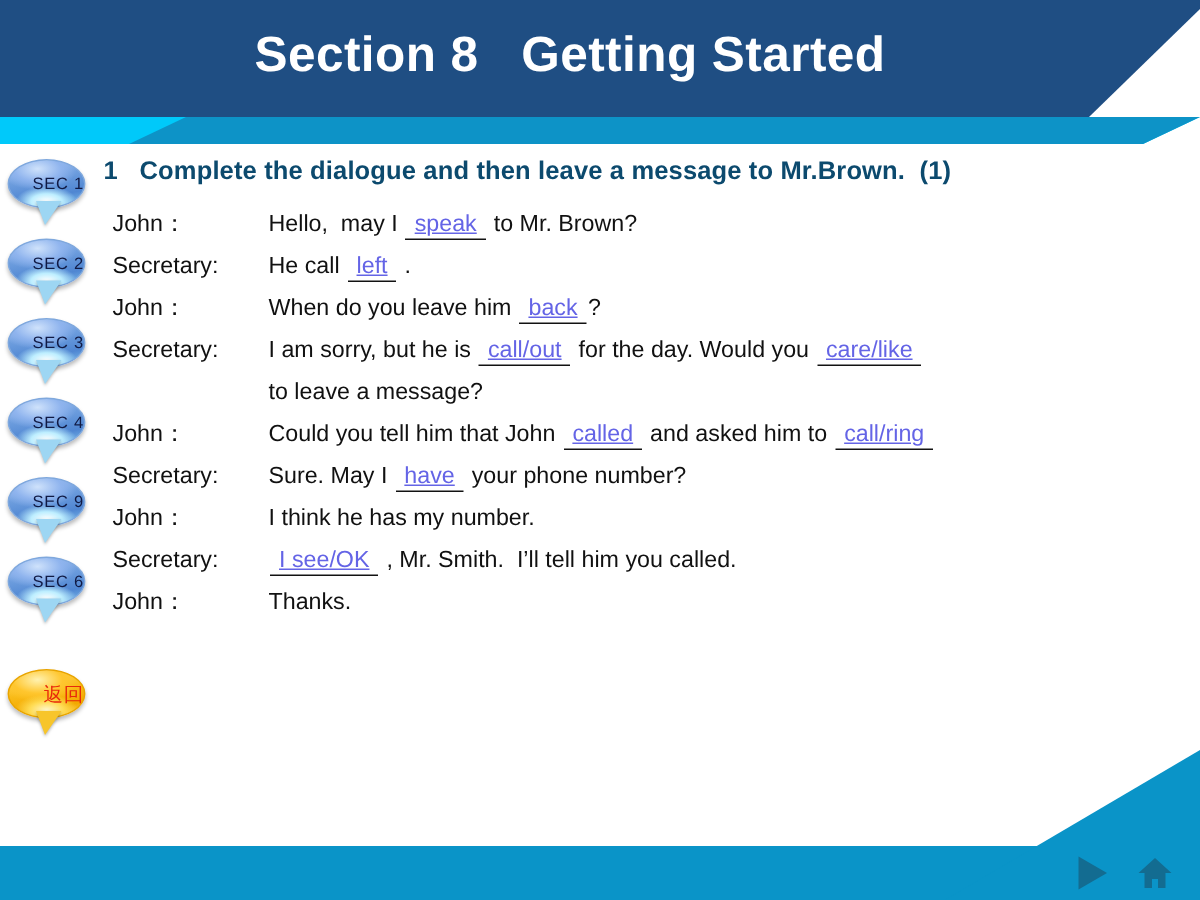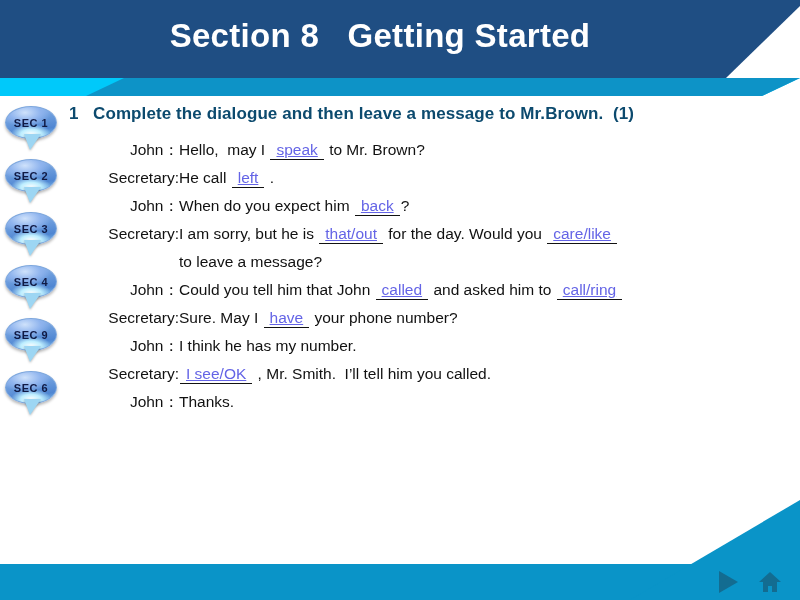--- a/index.html
+++ b/index.html
@@ -40,22 +40,22 @@
 
   
   #sidebar { position:absolute; left:0; top:104px; width:62px; z-index:6; }
   .bubble-wrap {
     position:relative; width:62px; height:53px;
   }
   .bubble {
     position:absolute; left:5px; top:2px;
     width:52px; height:33px;
     border-radius:50% / 50%;
-    display:flex; align-items:center; justify-content:center;
-    font-size:11px; font-weight:bold;
+    display:flex; align-items:center; justify-content:flex-end;
+    font-size:11px; font-weight:normal;
     color:#101a44;
     letter-spacing:0.5px;
     background:
       radial-gradient(ellipse 60% 48% at 50% 88%, #ffffff 0%, #bdeeff 34%, rgba(189,238,255,0) 68%),
       radial-gradient(ellipse 70% 60% at 38% 18%, #cfe2fb 0%, #8fb4ee 45%, rgba(143,180,238,0) 75%),
       linear-gradient(170deg, #a9c5f2 0%, #6e9ede 38%, #4f86d2 72%, #86c8ef 100%);
     border:1px solid #7fa8dd;
     box-shadow: 0 2px 3px rgba(0,0,0,0.28);
   }
   .bubble-tail {
@@ -88,21 +88,21 @@
     letter-spacing:0.1px;
   }
   #dialogue {
     margin-top:12px;
     padding-left:13px;
     color:#111111;
     font-size:15.5px;
     line-height:28px;
   }
   .d-row { display:flex; align-items:baseline; white-space:pre; }
-  .d-speaker { width:104px; flex:0 0 104px;text-align:right; }
+  .d-speaker { width:104px; flex:0 0 104px; }
   .d-text { flex:1; white-space:pre-wrap; }
   .blank {
     color:#6464E6;
     border-bottom:1.6px solid #121212;
     padding:0 6px;
     margin:0 1px;
     display:inline-block;
     line-height:19px;
     text-decoration:underline;
   }
@@ -171,29 +171,35 @@
         <span>SEC 9</span>
       </div>
     <div class="bubble-tail"></div>
   </div>
   <div class="bubble-wrap">
     <div class="bubble">
         <span>SEC 6</span>
       </div>
     <div class="bubble-tail"></div>
   </div>
+  <div class="bubble-wrap" style="margin-top:22px;">
+    <div class="bubble orange">
+        <span>返回</span>
+      </div>
+    <div class="bubble-tail orange"></div>
+  </div>
 </div>
 
 <div id="content">
   <div id="exercise-title">1   Complete the dialogue and then leave a message to Mr.Brown.  (1)</div>
   <div id="dialogue">
       <div class="d-row"><span class="d-speaker">John：</span><span class="d-text"><span>Hello,  may I </span><span class="blank">speak</span><span> to Mr. Brown?</span></span></div>
       <div class="d-row"><span class="d-speaker">Secretary:</span><span class="d-text"><span>He call </span><span class="blank">left</span><span> .</span></span></div>
-      <div class="d-row"><span class="d-speaker">John：</span><span class="d-text"><span>When do you expect him </span><span class="blank">back</span><span>?</span></span></div>
-      <div class="d-row"><span class="d-speaker">Secretary:</span><span class="d-text"><span>I am sorry, but he is </span><span class="blank">that/out</span><span> for the day. Would you </span><span class="blank">care/like</span></span></div>
+      <div class="d-row"><span class="d-speaker">John：</span><span class="d-text"><span>When do you leave him </span><span class="blank">back</span><span>?</span></span></div>
+      <div class="d-row"><span class="d-speaker">Secretary:</span><span class="d-text"><span>I am sorry, but he is </span><span class="blank">call/out</span><span> for the day. Would you </span><span class="blank">care/like</span></span></div>
       <div class="d-row"><span class="d-speaker"></span><span class="d-text"><span>to leave a message?</span></span></div>
       <div class="d-row"><span class="d-speaker">John：</span><span class="d-text"><span>Could you tell him that John </span><span class="blank">called</span><span> and asked him to </span><span class="blank">call/ring</span></span></div>
       <div class="d-row"><span class="d-speaker">Secretary:</span><span class="d-text"><span>Sure. May I </span><span class="blank">have</span><span> your phone number?</span></span></div>
       <div class="d-row"><span class="d-speaker">John：</span><span class="d-text"><span>I think he has my number.</span></span></div>
       <div class="d-row"><span class="d-speaker">Secretary:</span><span class="d-text"><span class="blank">I see/OK</span><span> , Mr. Smith.  I’ll tell him you called.</span></span></div>
       <div class="d-row"><span class="d-speaker">John：</span><span class="d-text"><span>Thanks.</span></span></div>
     </div>
 </div>
 
 <div id="footer-band"></div>

